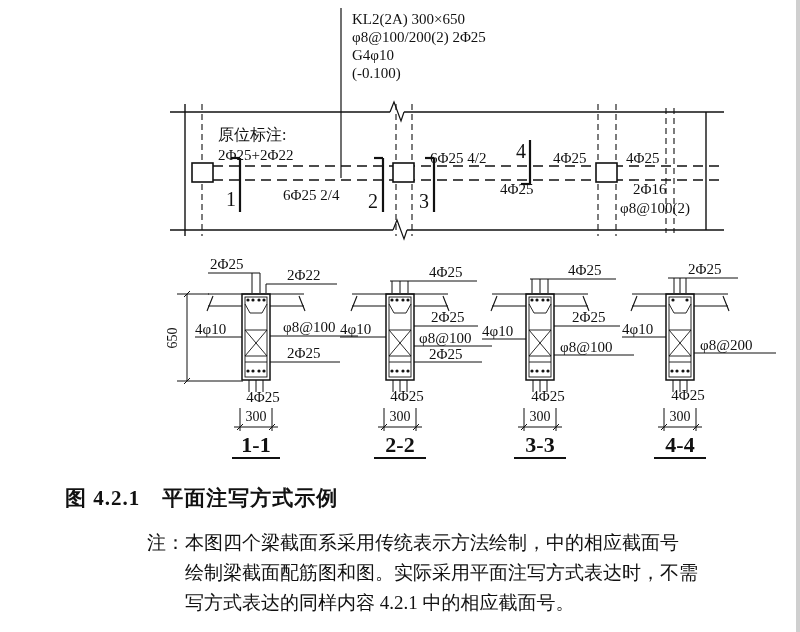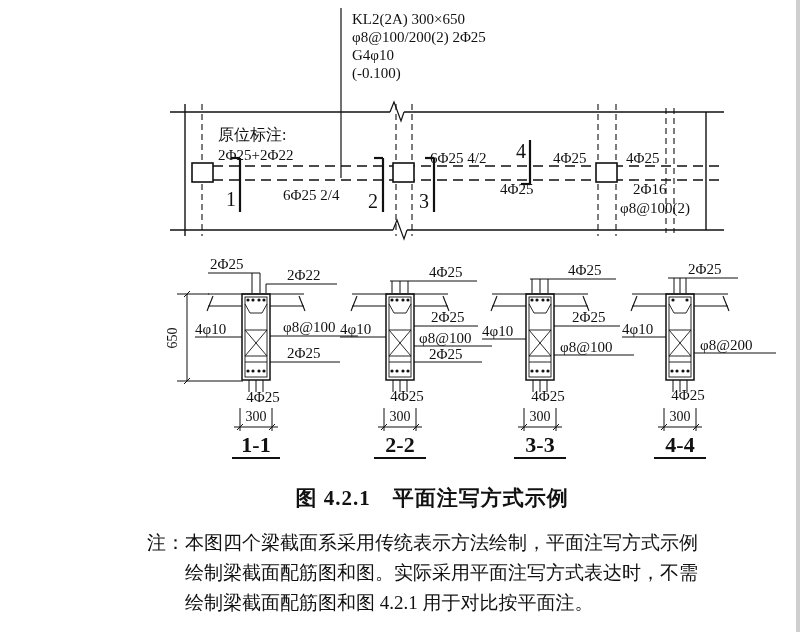--- a/index.html
+++ b/index.html
@@ -5,21 +5,21 @@
   html,body{margin:0;padding:0;background:#fff;}
   #page{position:relative;width:800px;height:632px;background:#fff;overflow:hidden;
         font-family:Liberation Serif, serif;color:#111;}
   svg{position:absolute;left:0;top:0;}
   svg text{fill:#111;}
   .t14{font-size:14px;}
   .t15{font-size:15px;}
   .t16{font-size:16px;}
   .t20{font-size:20px;}
   .ttl{font-size:22px;font-weight:bold;}
-  .caption{position:absolute;left:65px;top:484px;width:734px;text-align:center;
+  .caption{position:absolute;left:65px;top:484px;width:734px;
            font-size:21px;font-weight:bold;letter-spacing:1px;}
   .notes{position:absolute;left:147px;top:528px;width:600px;display:flex;
          font-size:19px;line-height:30px;}
   .notes .lbl{flex:0 0 auto;}
   .scan-edge{position:absolute;right:0;top:0;width:4px;height:632px;background:#cfcfcf;}
 </style>
 </head>
 <body>
 
 <div id="page">
@@ -293,20 +293,20 @@
     <text class="t14" text-anchor="middle" x="680" y="421">300</text>
     <text class="ttl" text-anchor="middle" x="680" y="452">4-4</text>
   </g>
 </svg>
 
   <div class="caption">图 4.2.1　平面注写方式示例</div>
 
   <div class="notes">
     <span class="lbl">注：</span>
     <div>
-      <div>本图四个梁截面系采用传统表示方法绘制，平面注写方式示例</div>
+      <div>本图四个梁截面系采用传统表示方法绘制，中的相应截面号</div>
       <div>绘制梁截面配筋图和图。实际采用平面注写方式表达时，不需</div>
-      <div>绘制梁截面配筋图和图 4.2.1 用于对比按平面注。</div>
+      <div>写方式表达的同样内容 4.2.1 中的相应截面号。</div>
     </div>
   </div>
 
   <div class="scan-edge"></div>
 </div>
 
 </body></html>

